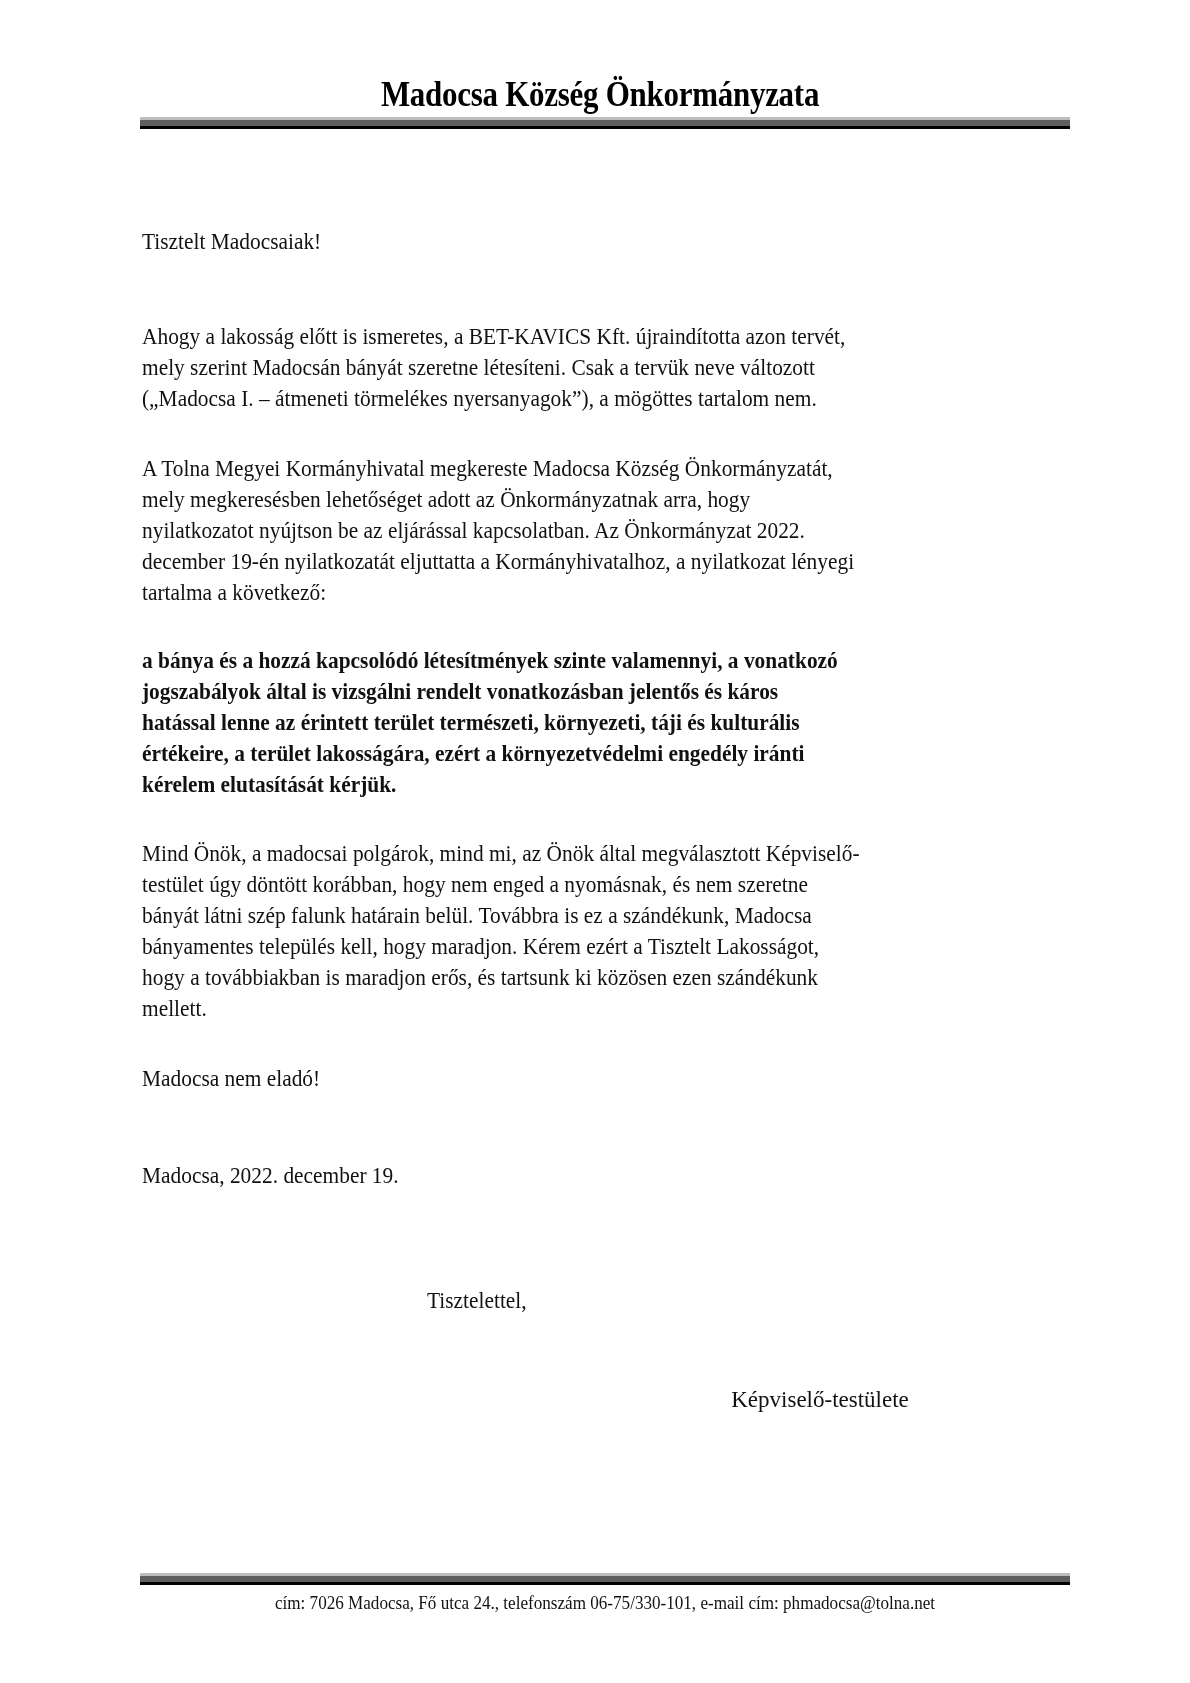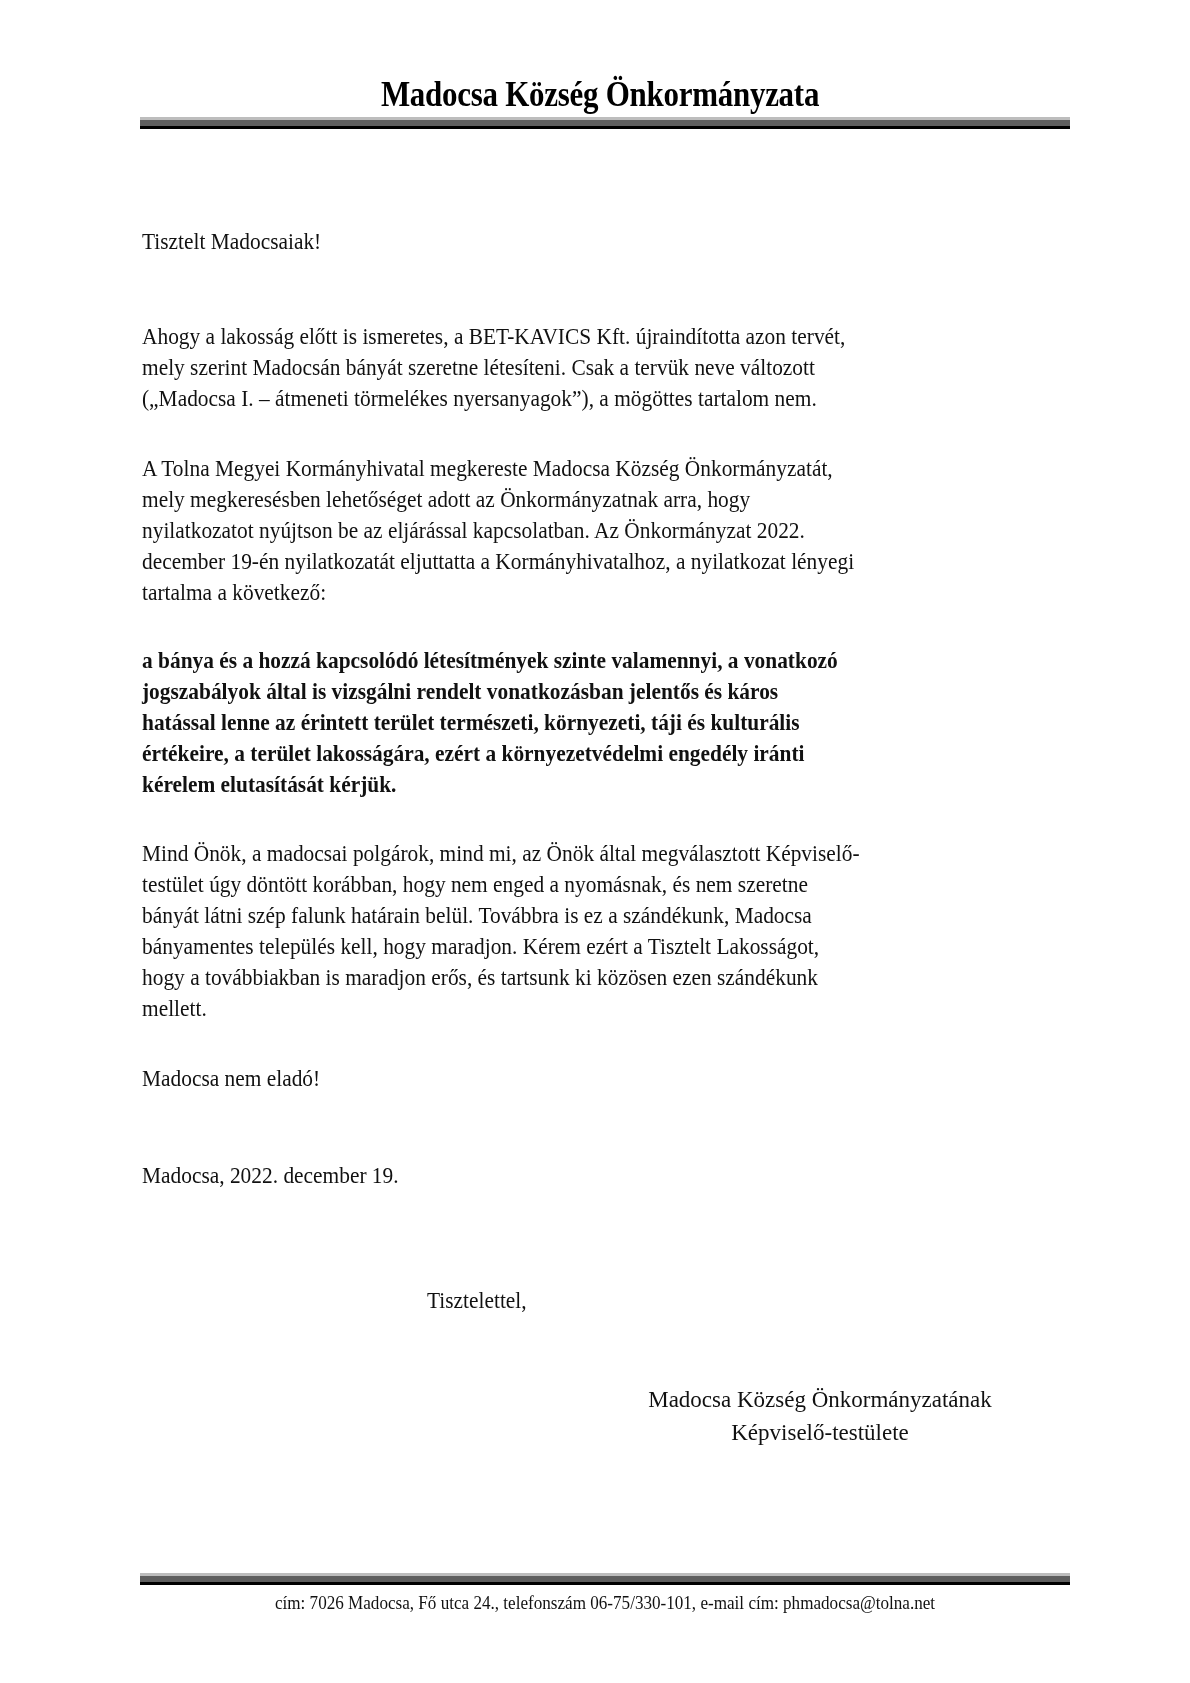--- a/index.html
+++ b/index.html
@@ -141,21 +141,20 @@
   <span class="line">mellett.</span>
 </div>
 
 <div class="text slogan">Madocsa nem eladó!</div>
 
 <div class="text date">Madocsa, 2022. december 19.</div>
 
 <div class="closing">Tisztelettel,</div>
 
 <div class="signature">
-  <span class="line">Madocsa Község Önkormányzatának</span>
   <span class="line">Képviselő-testülete</span>
 </div>
 
 <div class="rule rule-bottom">
   <div class="band-light"></div>
   <div class="band-mid"></div>
   <div class="band-dark"></div>
 </div>
 <div class="footer-text">cím: 7026 Madocsa, Fő utca 24., telefonszám  06-75/330-101, e-mail cím: phmadocsa@tolna.net</div>
 

